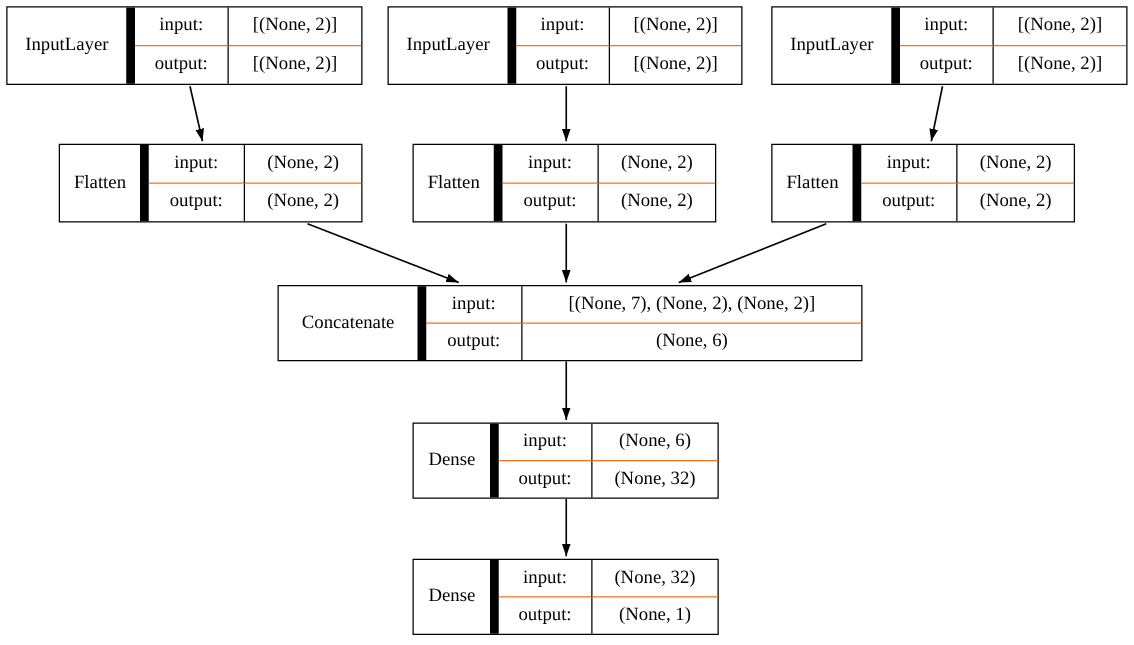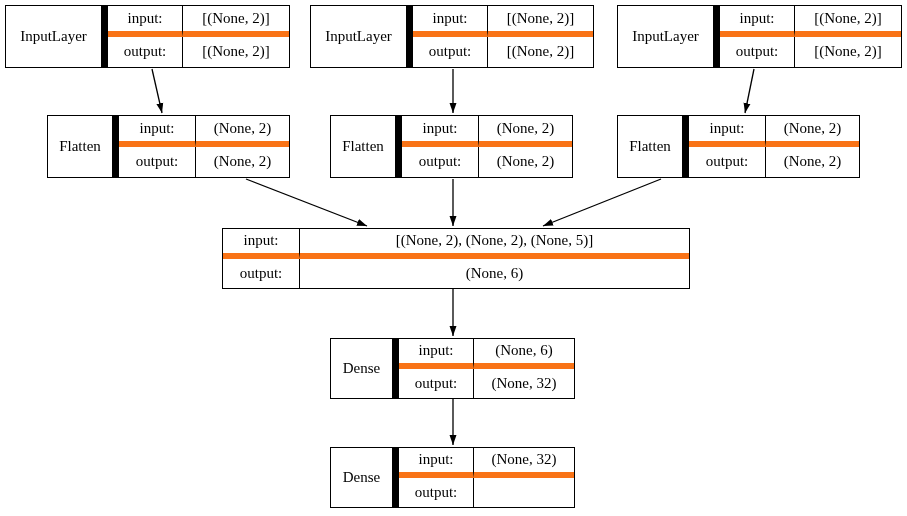--- a/index.html
+++ b/index.html
@@ -42,21 +42,21 @@
     grid-template-rows: 1fr 1fr;
   }
   .cell {
     display: flex;
     align-items: center;
     justify-content: center;
     box-sizing: border-box;
     white-space: nowrap;
   }
   .cell.key { border-right: 1px solid #000000; }
-  .cell.top { border-bottom: 6px solid #f97316; }
+  .cell.top { border-bottom: 1px solid #f97316; }
 </style>
 </head>
 <body>
 
 <div id="canvas">
 
   <svg id="edges" viewBox="0 0 907 516">
     <defs>
       <marker id="arrow" markerWidth="11" markerHeight="9" refX="10" refY="4" orient="auto" markerUnits="userSpaceOnUse">
         <path d="M0,0.5 L10,4 L0,7.5 z" fill="#000000"></path>
@@ -126,23 +126,24 @@
     <div class="nlabel">Flatten</div>
     <div class="ngrid">
       <div class="cell key top">input:</div>
       <div class="cell top">(None, 2)</div>
       <div class="cell key">output:</div>
       <div class="cell">(None, 2)</div>
     </div>
   </div>
 
   <div class="node" style="left:222px; top:228px; width:468px; height:61px; --lw:118px; --kw:77px;">
+    <div class="nlabel">Concatenate</div>
     <div class="ngrid">
       <div class="cell key top">input:</div>
-      <div class="cell top">[(None, 2), (None, 2), (None, 5)]</div>
+      <div class="cell top">[(None, 7), (None, 2), (None, 2)]</div>
       <div class="cell key">output:</div>
       <div class="cell">(None, 6)</div>
     </div>
   </div>
 
   <div class="node" style="left:330px; top:338px; width:245px; height:61px; --lw:68px; --kw:75px;">
     <div class="nlabel">Dense</div>
     <div class="ngrid">
       <div class="cell key top">input:</div>
       <div class="cell top">(None, 6)</div>
@@ -150,16 +151,17 @@
       <div class="cell">(None, 32)</div>
     </div>
   </div>
 
   <div class="node" style="left:330px; top:447px; width:245px; height:61px; --lw:68px; --kw:75px;">
     <div class="nlabel">Dense</div>
     <div class="ngrid">
       <div class="cell key top">input:</div>
       <div class="cell top">(None, 32)</div>
       <div class="cell key">output:</div>
+      <div class="cell">(None, 1)</div>
     </div>
   </div>
 
 </div>
 
 </body></html>

